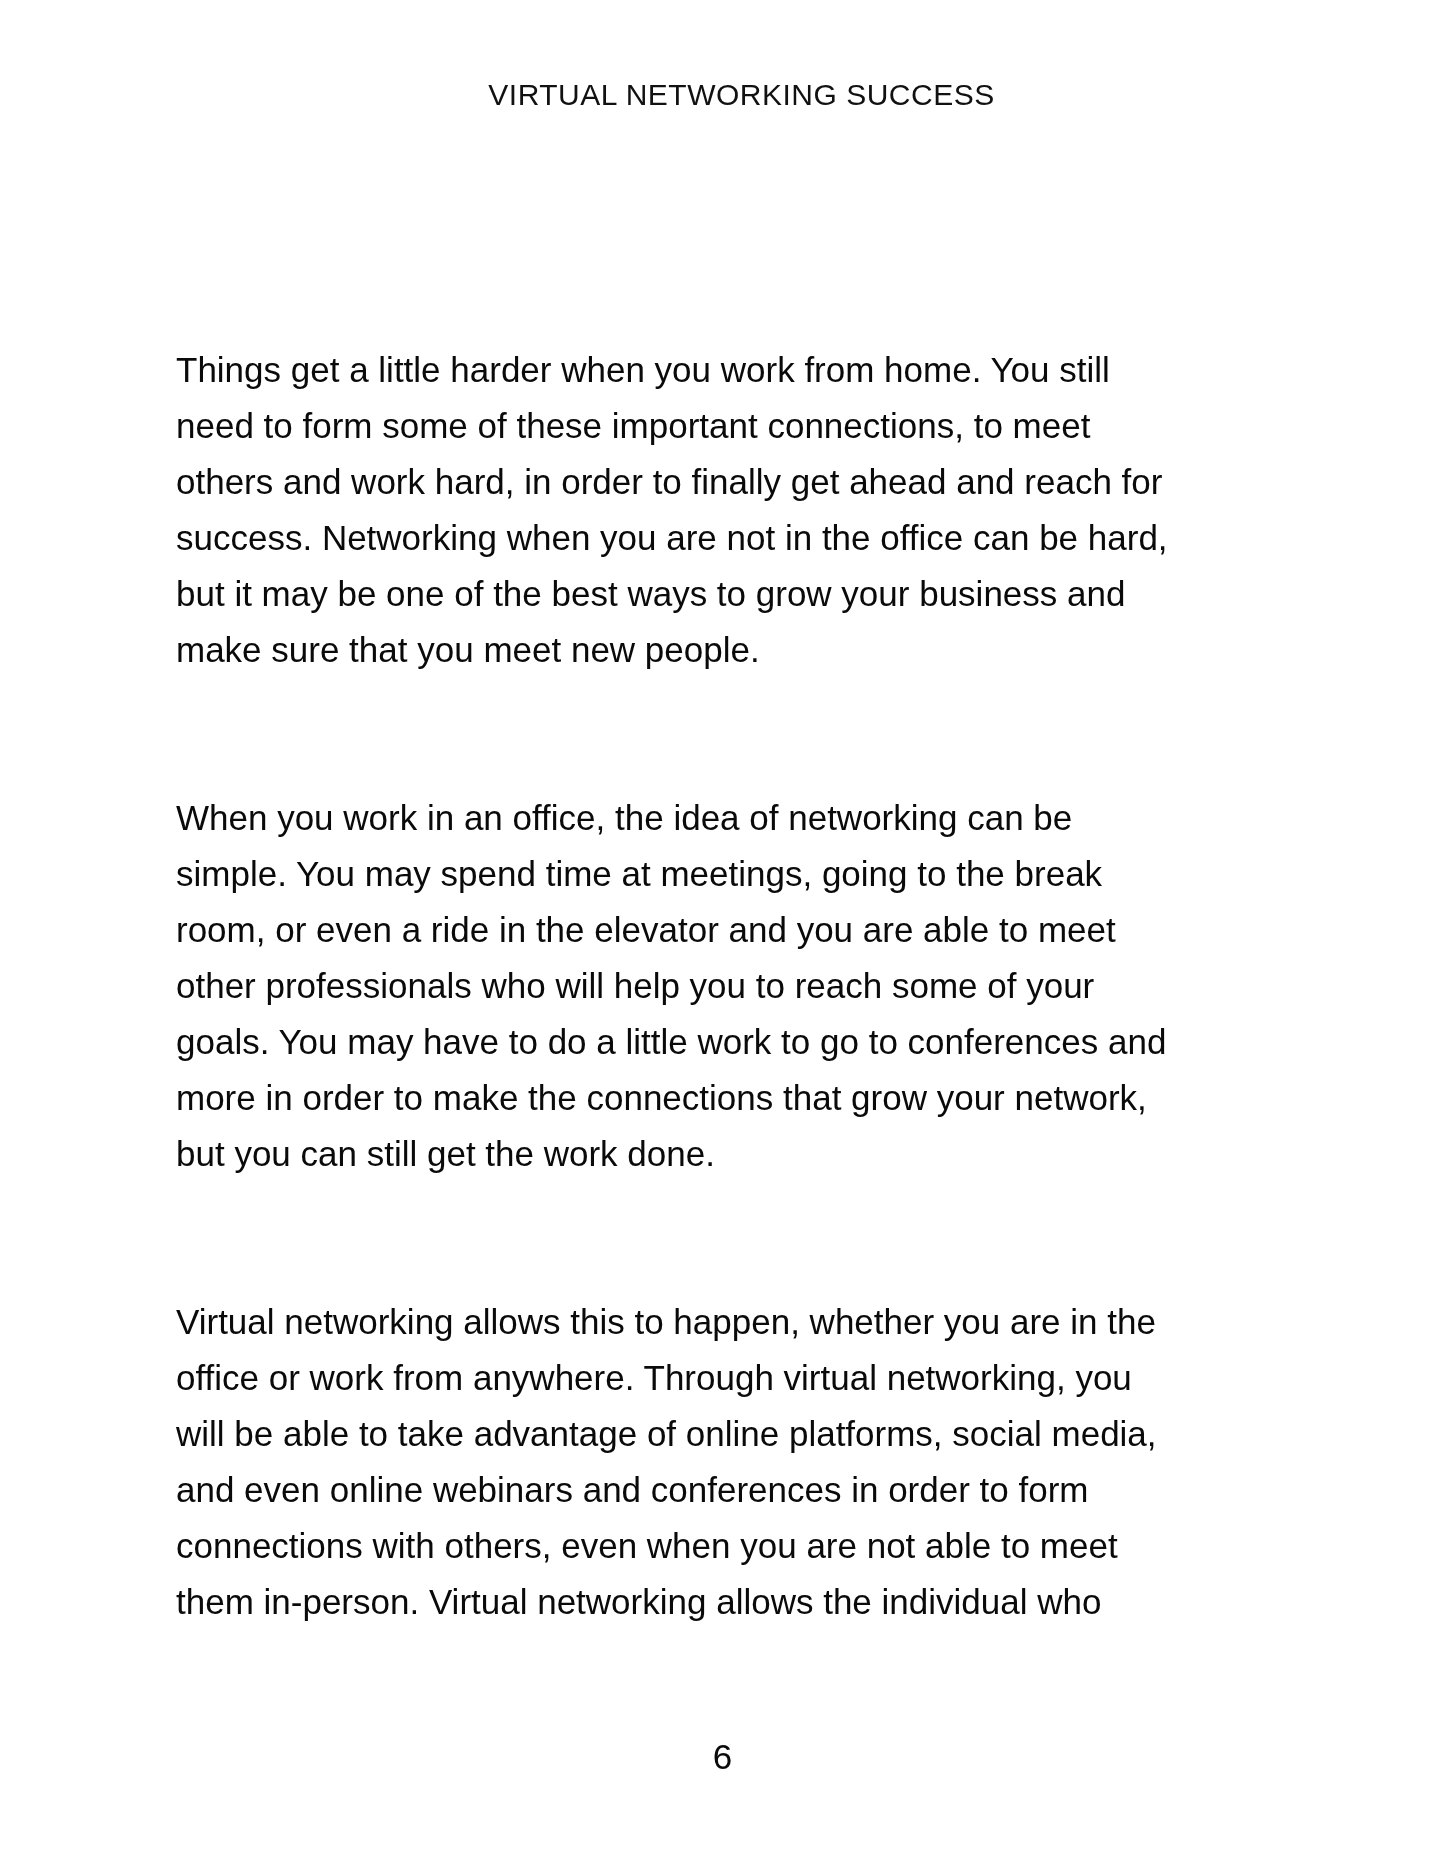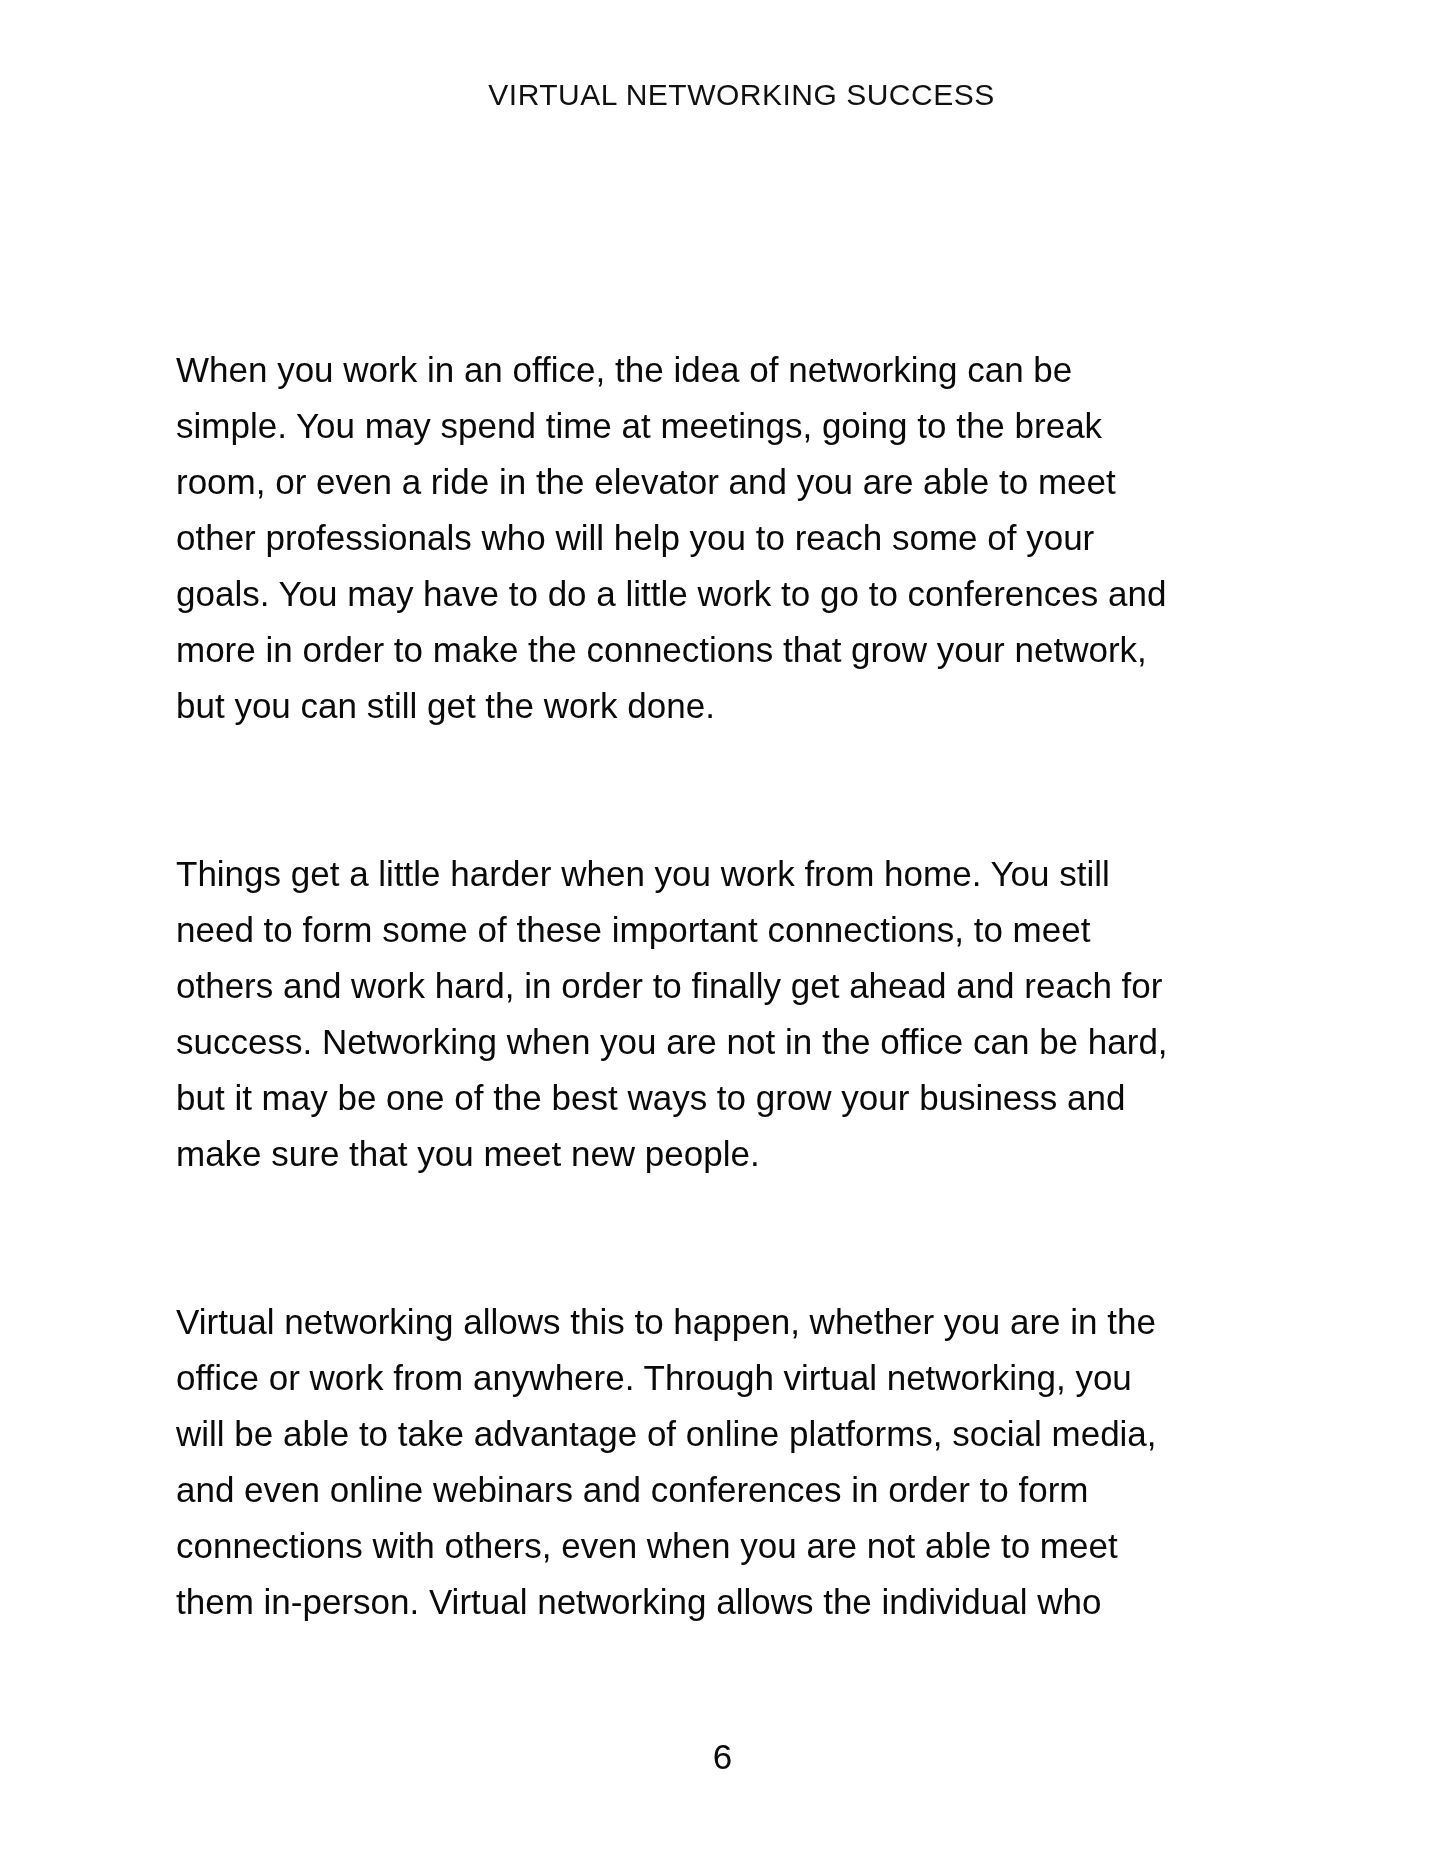--- a/index.html
+++ b/index.html
@@ -66,33 +66,33 @@
 </style>
 </head>
 <body>
 
 <div class="page">
 
   <div class="running-header">VIRTUAL NETWORKING SUCCESS</div>
 
 
   <div class="body-text">
+    <p>Things get a little harder when you work from home. You still
+need to form some of these important connections, to meet
+others and work hard, in order to finally get ahead and reach for
+success. Networking when you are not in the office can be hard,
+but it may be one of the best ways to grow your business and
+make sure that you meet new people.</p>
     <p>When you work in an office, the idea of networking can be
 simple. You may spend time at meetings, going to the break
 room, or even a ride in the elevator and you are able to meet
 other professionals who will help you to reach some of your
 goals. You may have to do a little work to go to conferences and
 more in order to make the connections that grow your network,
 but you can still get the work done.</p>
-    <p>Things get a little harder when you work from home. You still
-need to form some of these important connections, to meet
-others and work hard, in order to finally get ahead and reach for
-success. Networking when you are not in the office can be hard,
-but it may be one of the best ways to grow your business and
-make sure that you meet new people.</p>
     <p>Virtual networking allows this to happen, whether you are in the
 office or work from anywhere. Through virtual networking, you
 will be able to take advantage of online platforms, social media,
 and even online webinars and conferences in order to form
 connections with others, even when you are not able to meet
 them in-person. Virtual networking allows the individual who</p>
   </div>
 
   <div class="page-number">6</div>
 

